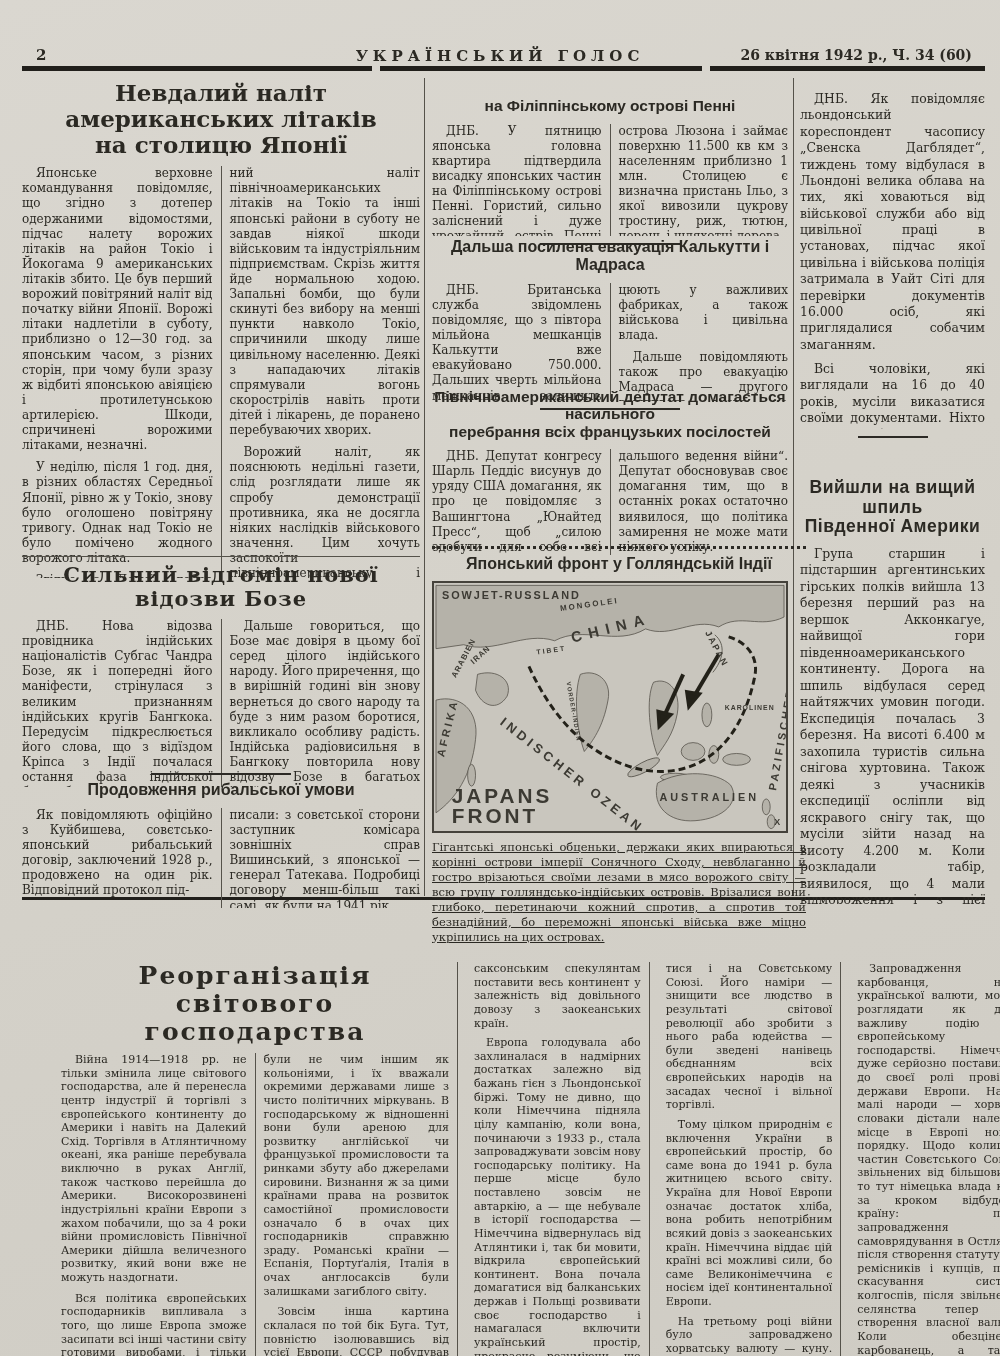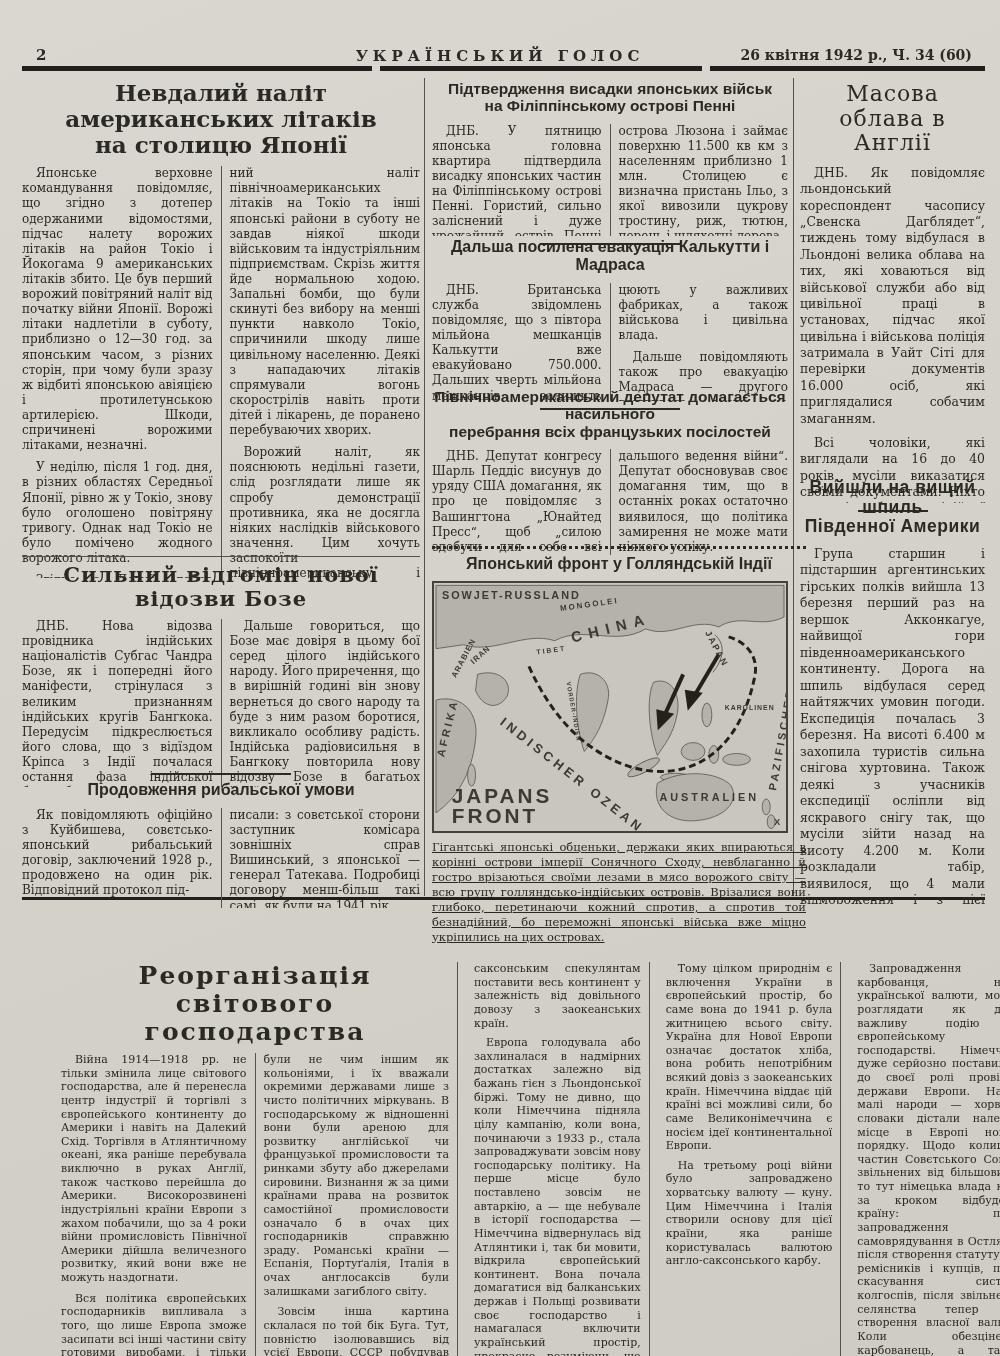--- a/index.html
+++ b/index.html
@@ -114,21 +114,21 @@
         <p>Як повідомляють офіційно з Куйбишева, совєтсько-японський рибальський договір, заключений 1928 р., продовжено на один рік. Відповідний протокол під-</p>
       </div>
       <div class="col">
         <p class="cont">писали: з совєтської сторони заступник комісара зовнішніх справ Вишинський, з японської — генерал Татекава. Подробиці договору менш-більш такі самі, як були на 1941 рік.</p>
       </div>
     </div>
   </section>
 
   <section style="left:432px;top:80px;width:356px;">
     <h3 class="t-mid">
-      <span>Підтвердження висадки японських військ</span><br>
+      <br>
       <span>на Філіппінському острові Пенні</span>
     </h3>
     <div class="cols" style="height:112px;">
       <div class="col">
         <p>ДНБ. У пятницю японська головна квартира підтвердила висадку японських частин на Філіппінському острові Пенні. Гористий, сильно заліснений і дуже урожайний острів Пенні лежить на південь головного</p>
       </div>
       <div class="col">
         <p class="cont">острова Люзона і займає поверхню 11.500 кв км з населенням приблизно 1 млн. Столицею є визначна пристань Ільо, з якої вивозили цукрову тростину, риж, тютюн, перець і шляхотні дерева.</p>
       </div>
     </div>
@@ -208,24 +208,20 @@
         <text class="mlab" x="346" y="210" font-size="11" letter-spacing="3" transform="rotate(-80 346 210)">PAZIFISCHER OZEAN</text>
         <text class="mlab" x="18" y="222" font-size="21" letter-spacing="3">JAPANS</text>
         <text class="mlab" x="18" y="242" font-size="21" letter-spacing="3">FRONT</text>
         <text class="mlab" x="344" y="244" font-size="9">X</text>
       </svg>
       <figcaption class="caption">Гігантські японські обценьки, держаки яких впираються в корінні острови імперії Сонячного Сходу, невблаганно й гостро врізаються своїми лезами в мясо ворожого світу — всю групу голляндсько-індійських островів. Врізалися вони глибоко, перетинаючи кожний спротив, а спротив той безнадійний, бо переможні японські війська вже міцно укріпились на цих островах.</figcaption>
     </figure>
   </section>
 
   <section style="left:800px;top:82px;width:185px;">
-    <h2 class="t-serif">
-      <span>Масова облава в</span><br>
-      <span>Англії</span>
-    </h2>
     <div class="one" style="height:338px;font-size:12.4px;line-height:1.32;">
       <p>ДНБ. Як повідомляє льондонський кореспондент часопису „Свенска Дагблядет“, тиждень тому відбулася в Льондоні велика облава на тих, які ховаються від військової служби або від цивільної праці в установах, підчас якої цивільна і військова поліція затримала в Уайт Сіті для перевірки документів 16.000 осіб, які приглядалися собачим змаганням.</p>
       <p>Всі чоловіки, які виглядали на 16 до 40 років, мусіли виказатися своїми документами. Ніхто не міг без поліційної посвідки залишити спортового майдану. Близко 100 осіб, які не могли дати достатнього вияснення, відтранспортовано поліційними автами.</p>
     </div>
     <div class="sepshort" style="width:70px;"></div>
   </section>
 
   <section style="left:800px;top:478px;width:185px;">
     <h2 class="t-heavy">
       <span>Вийшли на вищий шпиль</span><br>
@@ -250,20 +246,21 @@
           <p>Зовсім інша картина склалася по той бік Буга. Тут, повністю ізолювавшись від усієї Европи, СССР побудував свою власну господарську систему. Ця країна була зовсім втрачена для світового господарства, бо тільки російські товари раптом і не в слушний час могли звалитися на якомусь ринку і тільки своїми злиднями подивувати всі господарські теорії, побудовані з такими труднощами. Але ця господарська система, на чолі якої стояли виключно жиди, була по суті завершенням Версальської угоди, бо в наслідок її мільйони людей — інших жителів Европи — були позбавлені хліба, вугілля, руди тощо з самого материка, а це давало змогу англо-</p>
         </div>
       </div>
     </div>
     <div class="rcol">
       <p class="cont">саксонським спекулянтам поставити весь континент у залежність від довільного довозу з заокеанських країн.</p>
       <p>Европа голодувала або захлиналася в надмірних достатках залежно від бажань гієн з Льондонської біржі. Тому не дивно, що коли Німеччина підняла цілу кампанію, коли вона, починаючи з 1933 р., стала запроваджувати зовсім нову господарську політику. На перше місце було поставлено зовсім не автаркію, а — ще небувале в історії господарства — Німеччина відвернулась від Атлянтики і, так би мовити, відкрила європейський континент. Вона почала домагатися від балканських держав і Польщі розвивати своє господарство і намагалася включити український простір, прекрасно розуміючи, що ізоляція його швидше чи пізніше призведе до катастрофи.</p>
       <p>Ніщо не може в більшій мірі виправдати таку поведінку Німеччини, як втрата англо-саксонськими країнами Індонезії, Малаї та Філіпін. Поки вони — біржові спекулянти Льондона та Нюйорка — будуть в розпачі вишукувати нові можливості, Европа буде більш незалежним континентом. Цей розвиток, безперечно, мусів відби-</p>
     </div>
     <div class="rcol">
+      <p class="cont">тися і на Совєтському Союзі. Його наміри — знищити все людство в результаті світової революції або зробити з нього раба юдейства — були зведені нанівець обєднанням всіх європейських народів на засадах чесної і вільної торгівлі.</p>
       <p>Тому цілком природнім є включення України в європейський простір, бо саме вона до 1941 р. була житницею всього світу. Україна для Нової Европи означає достаток хліба, вона робить непотрібним всякий довіз з заокеанських країн. Німеччина віддає цій країні всі можливі сили, бо саме Великонімеччина є носієм ідеї континентальної Европи.</p>
       <p>На третьому році війни було запроваджено хорватську валюту — куну. Цим Німеччина і Італія створили основу для цієї країни, яка раніше користувалась валютою англо-саксонського карбу.</p>
     </div>
     <div class="rcol">
       <p>Запровадження ж карбованця, нової української валюти, можна розглядати як дуже важливу подію в європейському господарстві. Німеччина дуже серйозно поставилась до своєї ролі провідної держави Европи. Навіть малі народи — хорвати, словаки дістали належне місце в Европі нового порядку. Щодо колишніх частин Совєтського Союзу, звільнених від більшовиків, то тут німецька влада крок за кроком відбудовує країну: після запровадження самоврядування в Остлянді, після створення статуту для ремісників і купців, після скасування системи колгоспів, після звільнення селянства тепер іде створення власної валюти. Коли обезцінений карбованець, а також частково неспроможні гроші воєнних днів, раптом включаються в загальноєвропейський господарський статут, то вже видно ясно прагнення Великонімеччини включити Україну в європейський простір.</p>
 
     </div>
   </section>
 
 </div>

